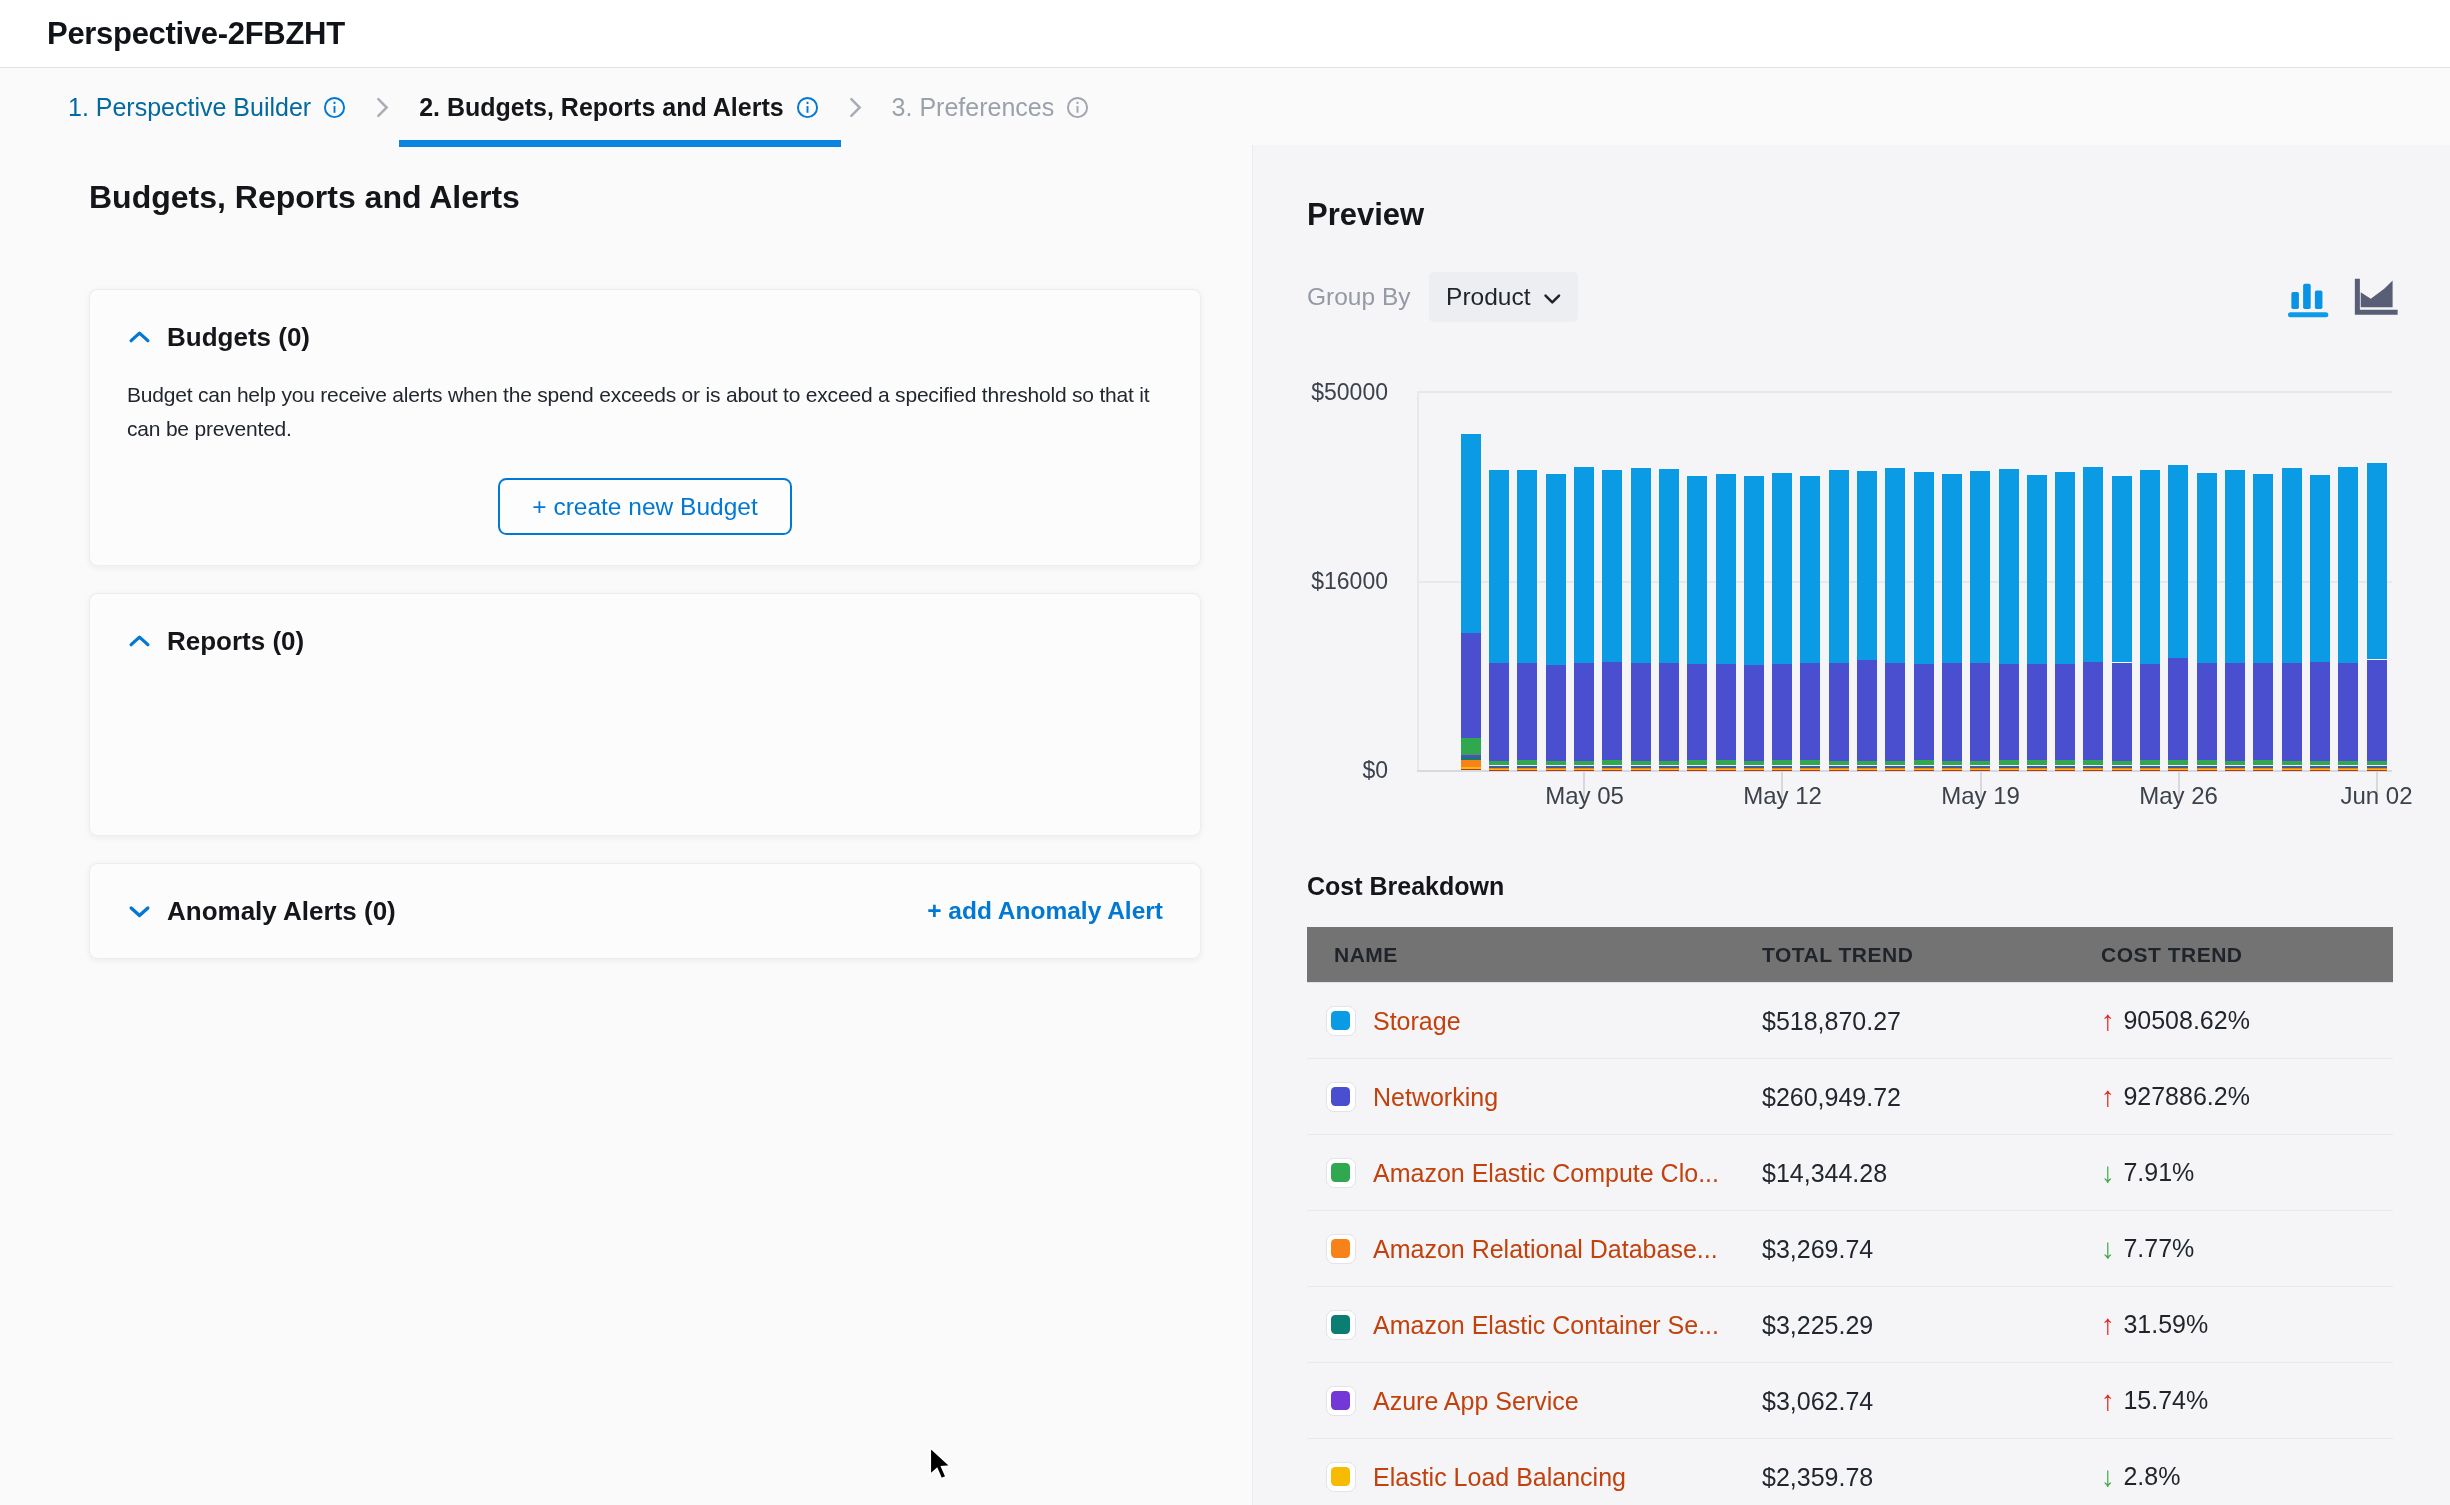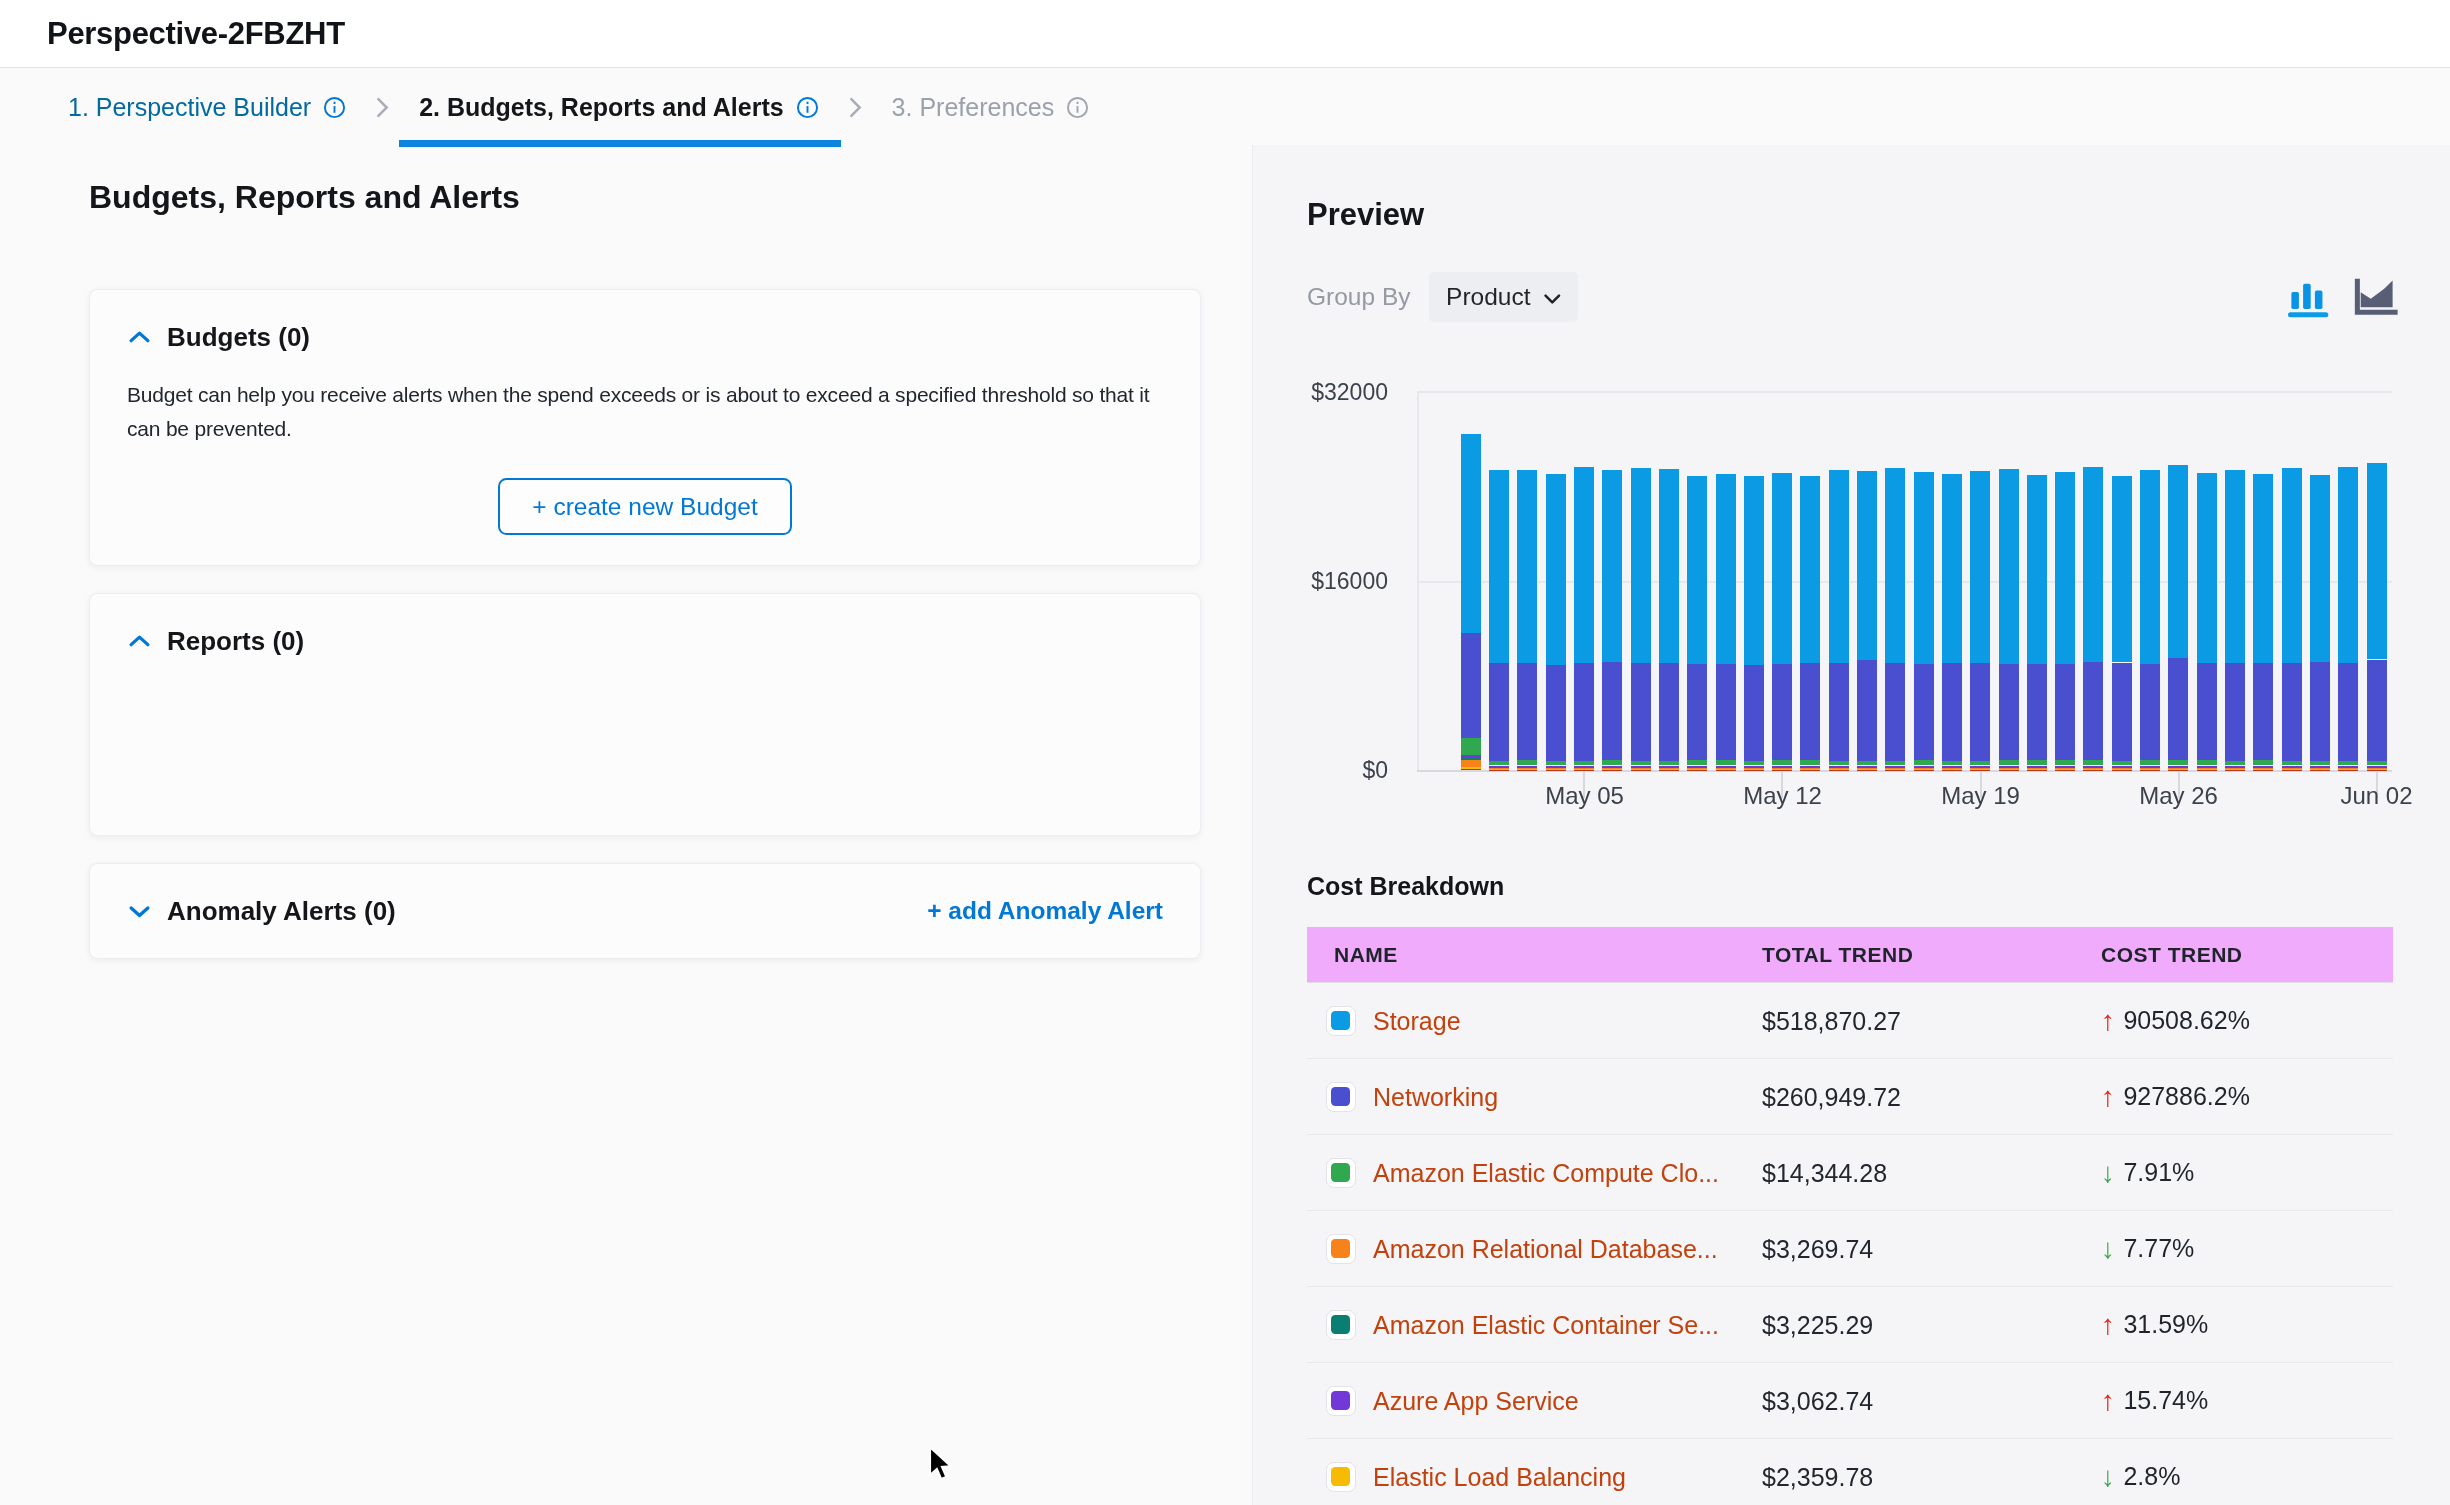--- a/index.html
+++ b/index.html
@@ -58,21 +58,21 @@
   .baseline{ position:absolute; height:1.7px; background:#D8D8DE; }
   .axisline{ position:absolute; width:1.7px; background:#E8E8EC; }
   .ylabel{ position:absolute; width:135px; text-align:right; font-size:23px; color:#3C424C; }
   .xlabel{ position:absolute; width:135px; text-align:center; font-size:24px; color:#3C424C; }
   .xtick{ position:absolute; width:1.7px; height:27px; background:#D8D8DE; }
   .bar-seg{ position:absolute; }
 
   
   .cb-title{ position:absolute; left:54px; top:727px; font-size:25px; font-weight:700; color:#14161A; }
   .cb-table{ position:absolute; left:54px; top:782px; width:1086px; }
-  .cb-head{ position:relative; height:56px; background:#f0abfc; border-bottom:1.7px solid #DFDFE4; }
+  .cb-head{ position:relative; height:56px; background:#737373; border-bottom:1.7px solid #DFDFE4; }
   .cb-head span{ position:absolute; top:50%; transform:translateY(-50%);
     font-size:21px; font-weight:700; color:#1F242B; letter-spacing:0.5px; }
   .cb-row{ position:relative; height:76px; border-bottom:1.7px solid #E9E9EC; }
   .swatch{ position:absolute; left:18.6px; top:50%; transform:translateY(-50%); width:30px; height:30px;
     border:1.7px solid #E2E2E8; border-radius:7.6px; background:#FFFFFF; }
   .swatch-inner{ position:absolute; inset:4.2px; border-radius:4.2px; }
   .cell-name{ position:absolute; left:66px; top:50%; transform:translateY(-50%); font-size:25px; color:#c2410c; }
   .cell-cost{ position:absolute; left:455px; top:50%; transform:translateY(-50%); font-size:25px; color:#22272F; }
   .cell-trend{ position:absolute; left:794px; top:50%; transform:translateY(-50%); font-size:25px; color:#1F242B;
     display:flex; align-items:center; gap:8.4px; }
@@ -199,21 +199,21 @@
       <svg width="47" height="42" viewBox="0 0 56 50">
         <path d="M8 36 L8 18 L20 26 L36 14 L46 4 L46 36 Z" fill="#575E75"></path>
         <path d="M4 2 L4 42 L52 42" fill="none" stroke="#575E75" stroke-width="6"></path>
       </svg>
     </button>
   </div>
 
   <div class="chart">
     <div id="chart-plot" style="position:absolute; inset:0;">
         <div class="gridline" style="left: 164px; width: 975px; top: 36px;"></div>
-        <div class="ylabel" style="left: 0px; top: 24px;">$32000</div>
+        <div class="ylabel" style="left: 0px; top: 24px;">$50000</div>
         <div class="gridline" style="left: 164px; width: 975px; top: 226px;"></div>
         <div class="ylabel" style="left: 0px; top: 213px;">$16000</div>
         <div class="baseline" style="left: 164px; width: 975px; top: 415px;"></div>
         <div class="ylabel" style="left: 0px; top: 402px;">$0</div>
         <div class="axisline" style="left: 164px; top: 37px; height: 378px;"></div>
         <div class="bar-seg" style="left: 208px; width: 20px; top: 414px; height: 1.4px; background: rgb(177, 58, 30);"></div>
         <div class="bar-seg" style="left: 208px; width: 20px; top: 412px; height: 1.8px; background: rgb(247, 187, 4);"></div>
         <div class="bar-seg" style="left: 208px; width: 20px; top: 404px; height: 8px; background: rgb(248, 130, 26);"></div>
         <div class="bar-seg" style="left: 208px; width: 20px; top: 402px; height: 2.8px; background: rgb(10, 126, 112);"></div>
         <div class="bar-seg" style="left: 208px; width: 20px; top: 400px; height: 1.8px; background: rgb(114, 56, 216);"></div>

